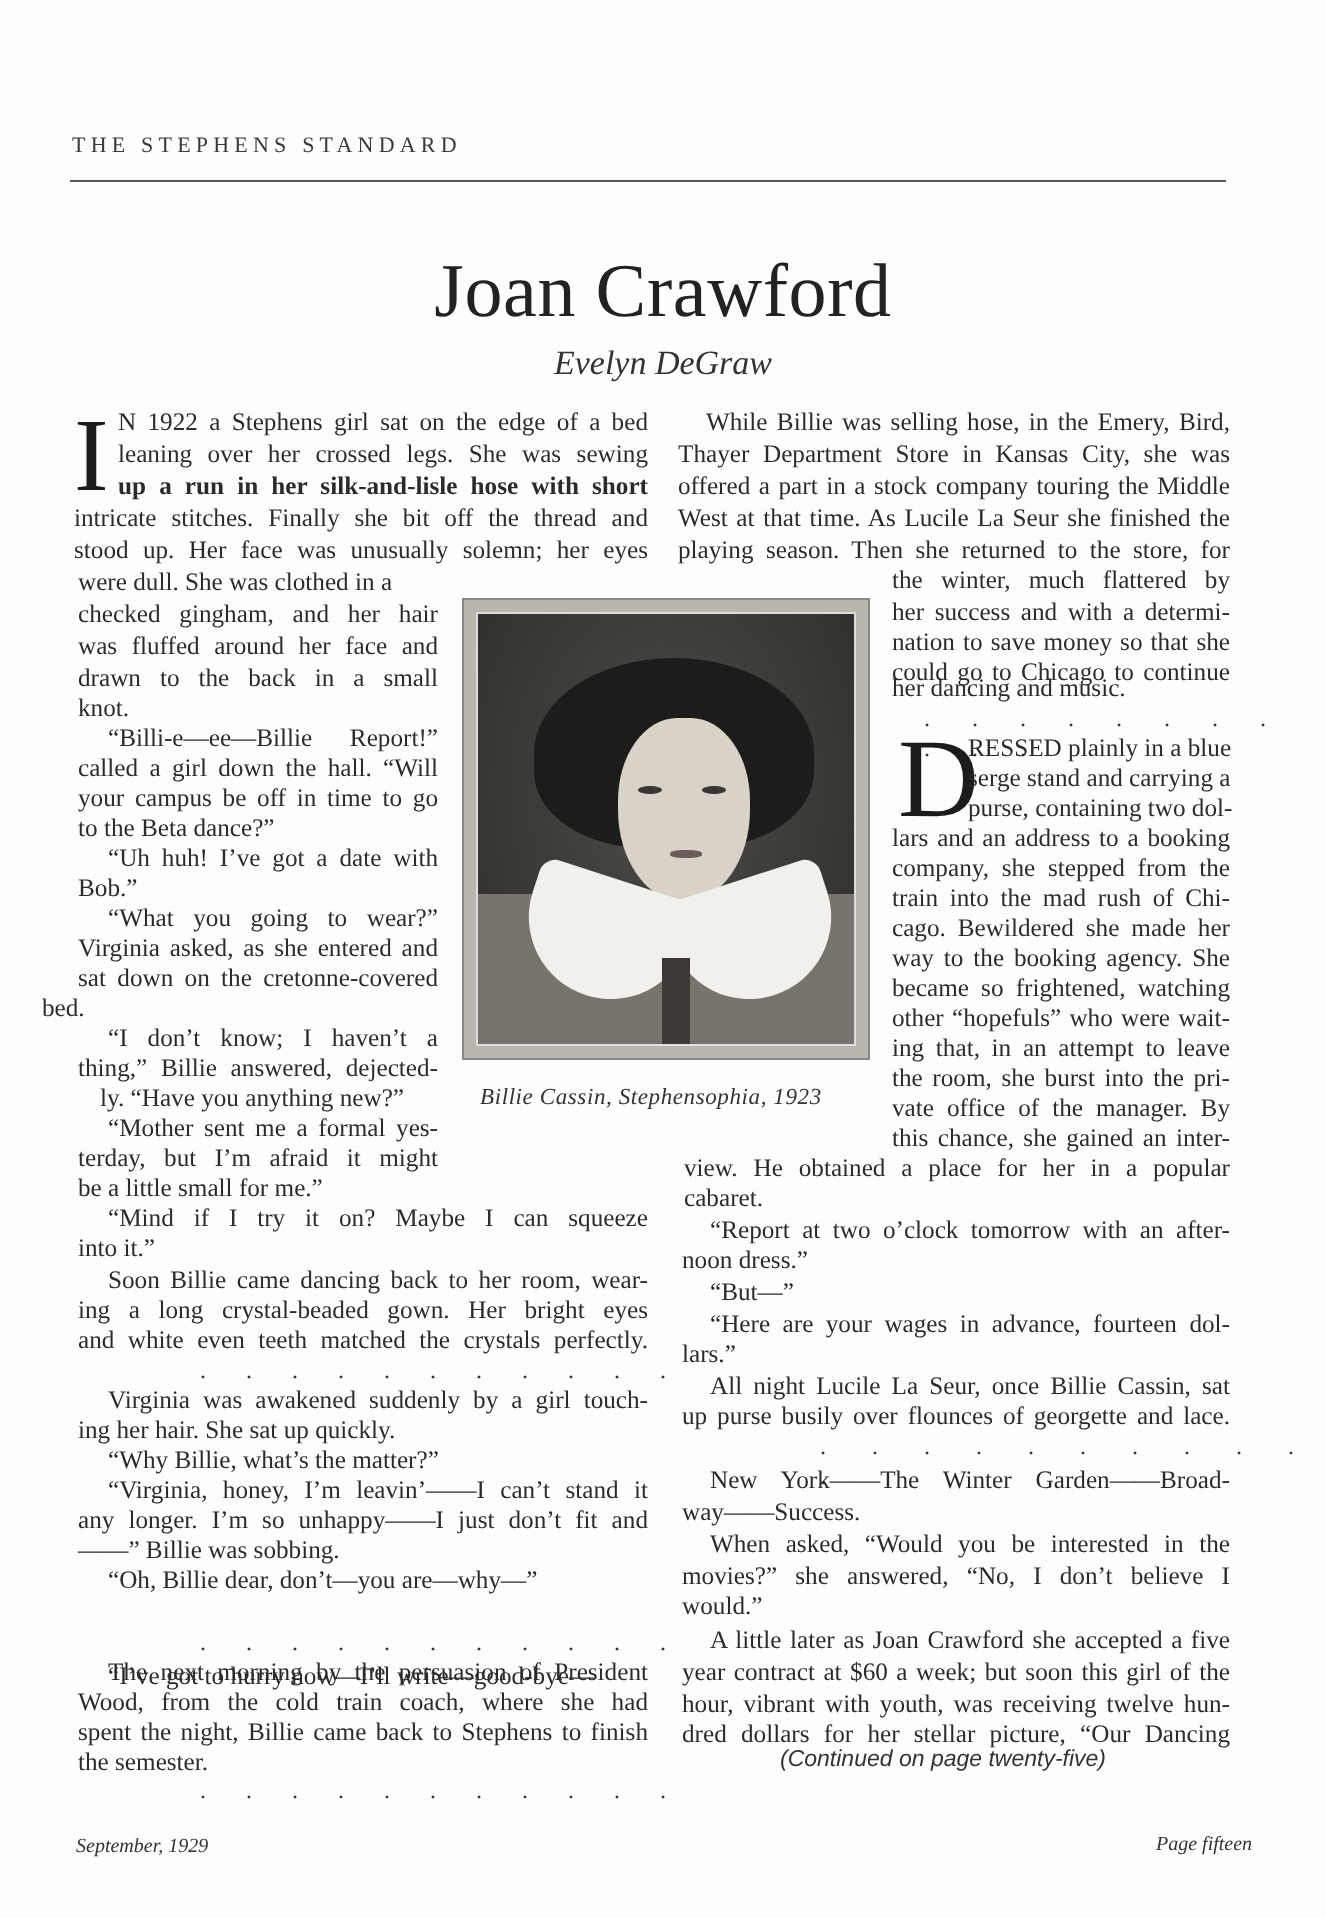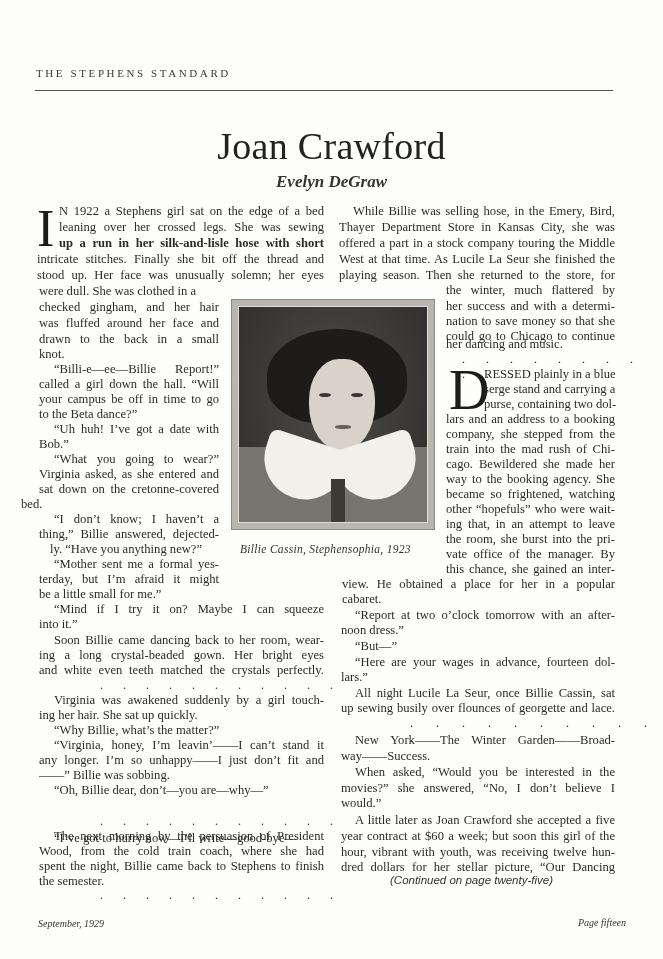--- a/index.html
+++ b/index.html
@@ -20,21 +20,21 @@
     .rule {
       position: absolute; left: 35px; top: 90px; width: 578px; height: 1px;
       background: #555;
     }
     .title {
       position: absolute; left: 0; width: 663px; top: 124px;
       text-align: center; font-size: 38px; color: #222; letter-spacing: 0.3px;
     }
     .byline {
       position: absolute; left: 0; width: 663px; top: 172px;
-      text-align: center; font-size: 17px; font-style: italic; font-weight: bold; color: #333;
+      text-align: center; font-size: 17px; font-style: italic; font-weight: normal; color: #333;
     }
     .ln {
       position: absolute; white-space: nowrap;
       font-size: 12.6px; line-height: 16px; color: #2b2b2b;
       text-align: justify; text-align-last: justify;
     }
     .ln.last { text-align-last: left; }
     .dropcap {
       position: absolute; font-size: 52px; line-height: 46px; color: #1c1c1c;
     }
@@ -203,21 +203,21 @@
     <div class="ln" style="left:446px;top:546px;width:169px;">vate office of the manager.  By</div>
     <div class="ln" style="left:446px;top:561px;width:169px;">this chance, she gained an inter-</div>
     <div class="ln" style="left:342px;top:576px;width:273px;">view.  He obtained a place for her in a popular</div>
     <div class="ln last" style="left:342px;top:591px;width:273px;">cabaret.</div>
     <div class="ln" style="left:355px;top:607px;width:260px;">“Report at two o’clock tomorrow with an after-</div>
     <div class="ln last" style="left:341px;top:622px;width:274px;">noon dress.”</div>
     <div class="ln last" style="left:355px;top:638px;width:260px;">“But—”</div>
     <div class="ln" style="left:355px;top:654px;width:260px;">“Here are your wages in advance, fourteen dol-</div>
     <div class="ln last" style="left:341px;top:669px;width:274px;">lars.”</div>
     <div class="ln" style="left:355px;top:685px;width:260px;">All night Lucile La Seur, once Billie Cassin, sat</div>
-    <div class="ln" style="left:341px;top:700px;width:274px;">up sewing busily over flounces of georgette and lace.</div>
+    <div class="ln" style="left:341px;top:700px;width:274px;">up purse busily over flounces of georgette and lace.</div>
 
     <div class="dots" style="left:410px;top:716px;letter-spacing:10px;">. . . . . . . . . . .</div>
 
     <div class="ln" style="left:355px;top:732px;width:260px;">New York——The Winter Garden——Broad-</div>
     <div class="ln last" style="left:341px;top:748px;width:274px;">way——Success.</div>
     <div class="ln" style="left:355px;top:764px;width:260px;">When asked, “Would you be interested in the</div>
     <div class="ln" style="left:341px;top:780px;width:274px;">movies?” she answered, “No, I don’t believe I</div>
     <div class="ln last" style="left:341px;top:795px;width:274px;">would.”</div>
     <div class="ln" style="left:355px;top:812px;width:260px;">A little later as Joan Crawford she accepted a five</div>
     <div class="ln" style="left:341px;top:828px;width:274px;">year contract at $60 a week; but soon this girl of the</div>

